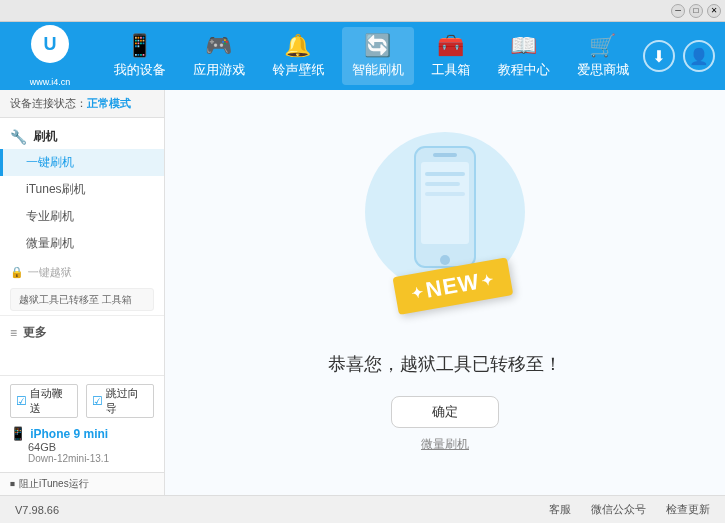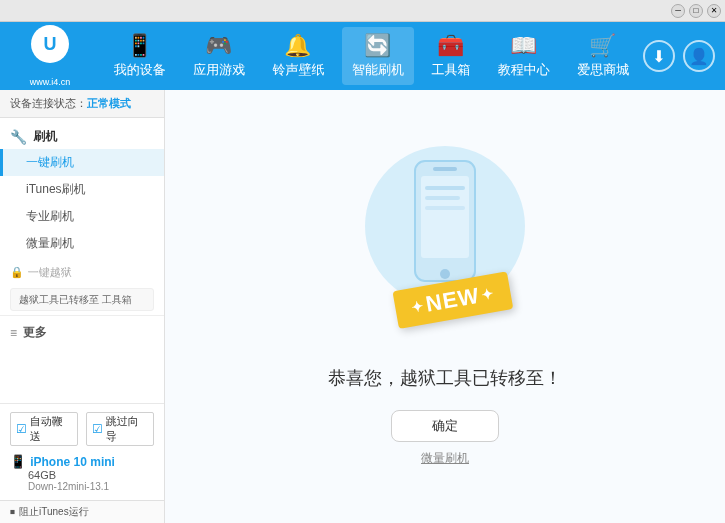--- a/index.html
+++ b/index.html
@@ -408,21 +408,21 @@
             <span>自动鞭送</span>
           </div>
           <div class="checkbox-item">
             <span class="checkbox-icon">☑</span>
             <span>跳过向导</span>
           </div>
         </div>
         <div class="device-info">
           <div class="device-name">
             <span class="phone-icon">📱</span>
-            <span>iPhone 10 mini</span>
+            <span>iPhone 9 mini</span>
           </div>
           <div class="device-capacity">64GB</div>
           <div class="device-model">Down-12mini-13.1</div>
         </div>
       </div>
       <div class="stop-itunes">
         <span>⏹</span>
         <span>阻止iTunes运行</span>
       </div>
     </div>
@@ -460,13 +460,19 @@
       </div>
 
       <div class="success-text">恭喜您，越狱工具已转移至！</div>
 
       <button class="confirm-btn">确定</button>
 
       <div class="again-link">微量刷机</div>
     </div>
   </div>
 
+  <div class="footer">
+    <span class="footer-version">V7.98.66</span>
+    <span class="footer-link">客服</span>
+    <span class="footer-link">微信公众号</span>
+    <span class="footer-link">检查更新</span>
+  </div>
 </div>
 
 </body></html>

